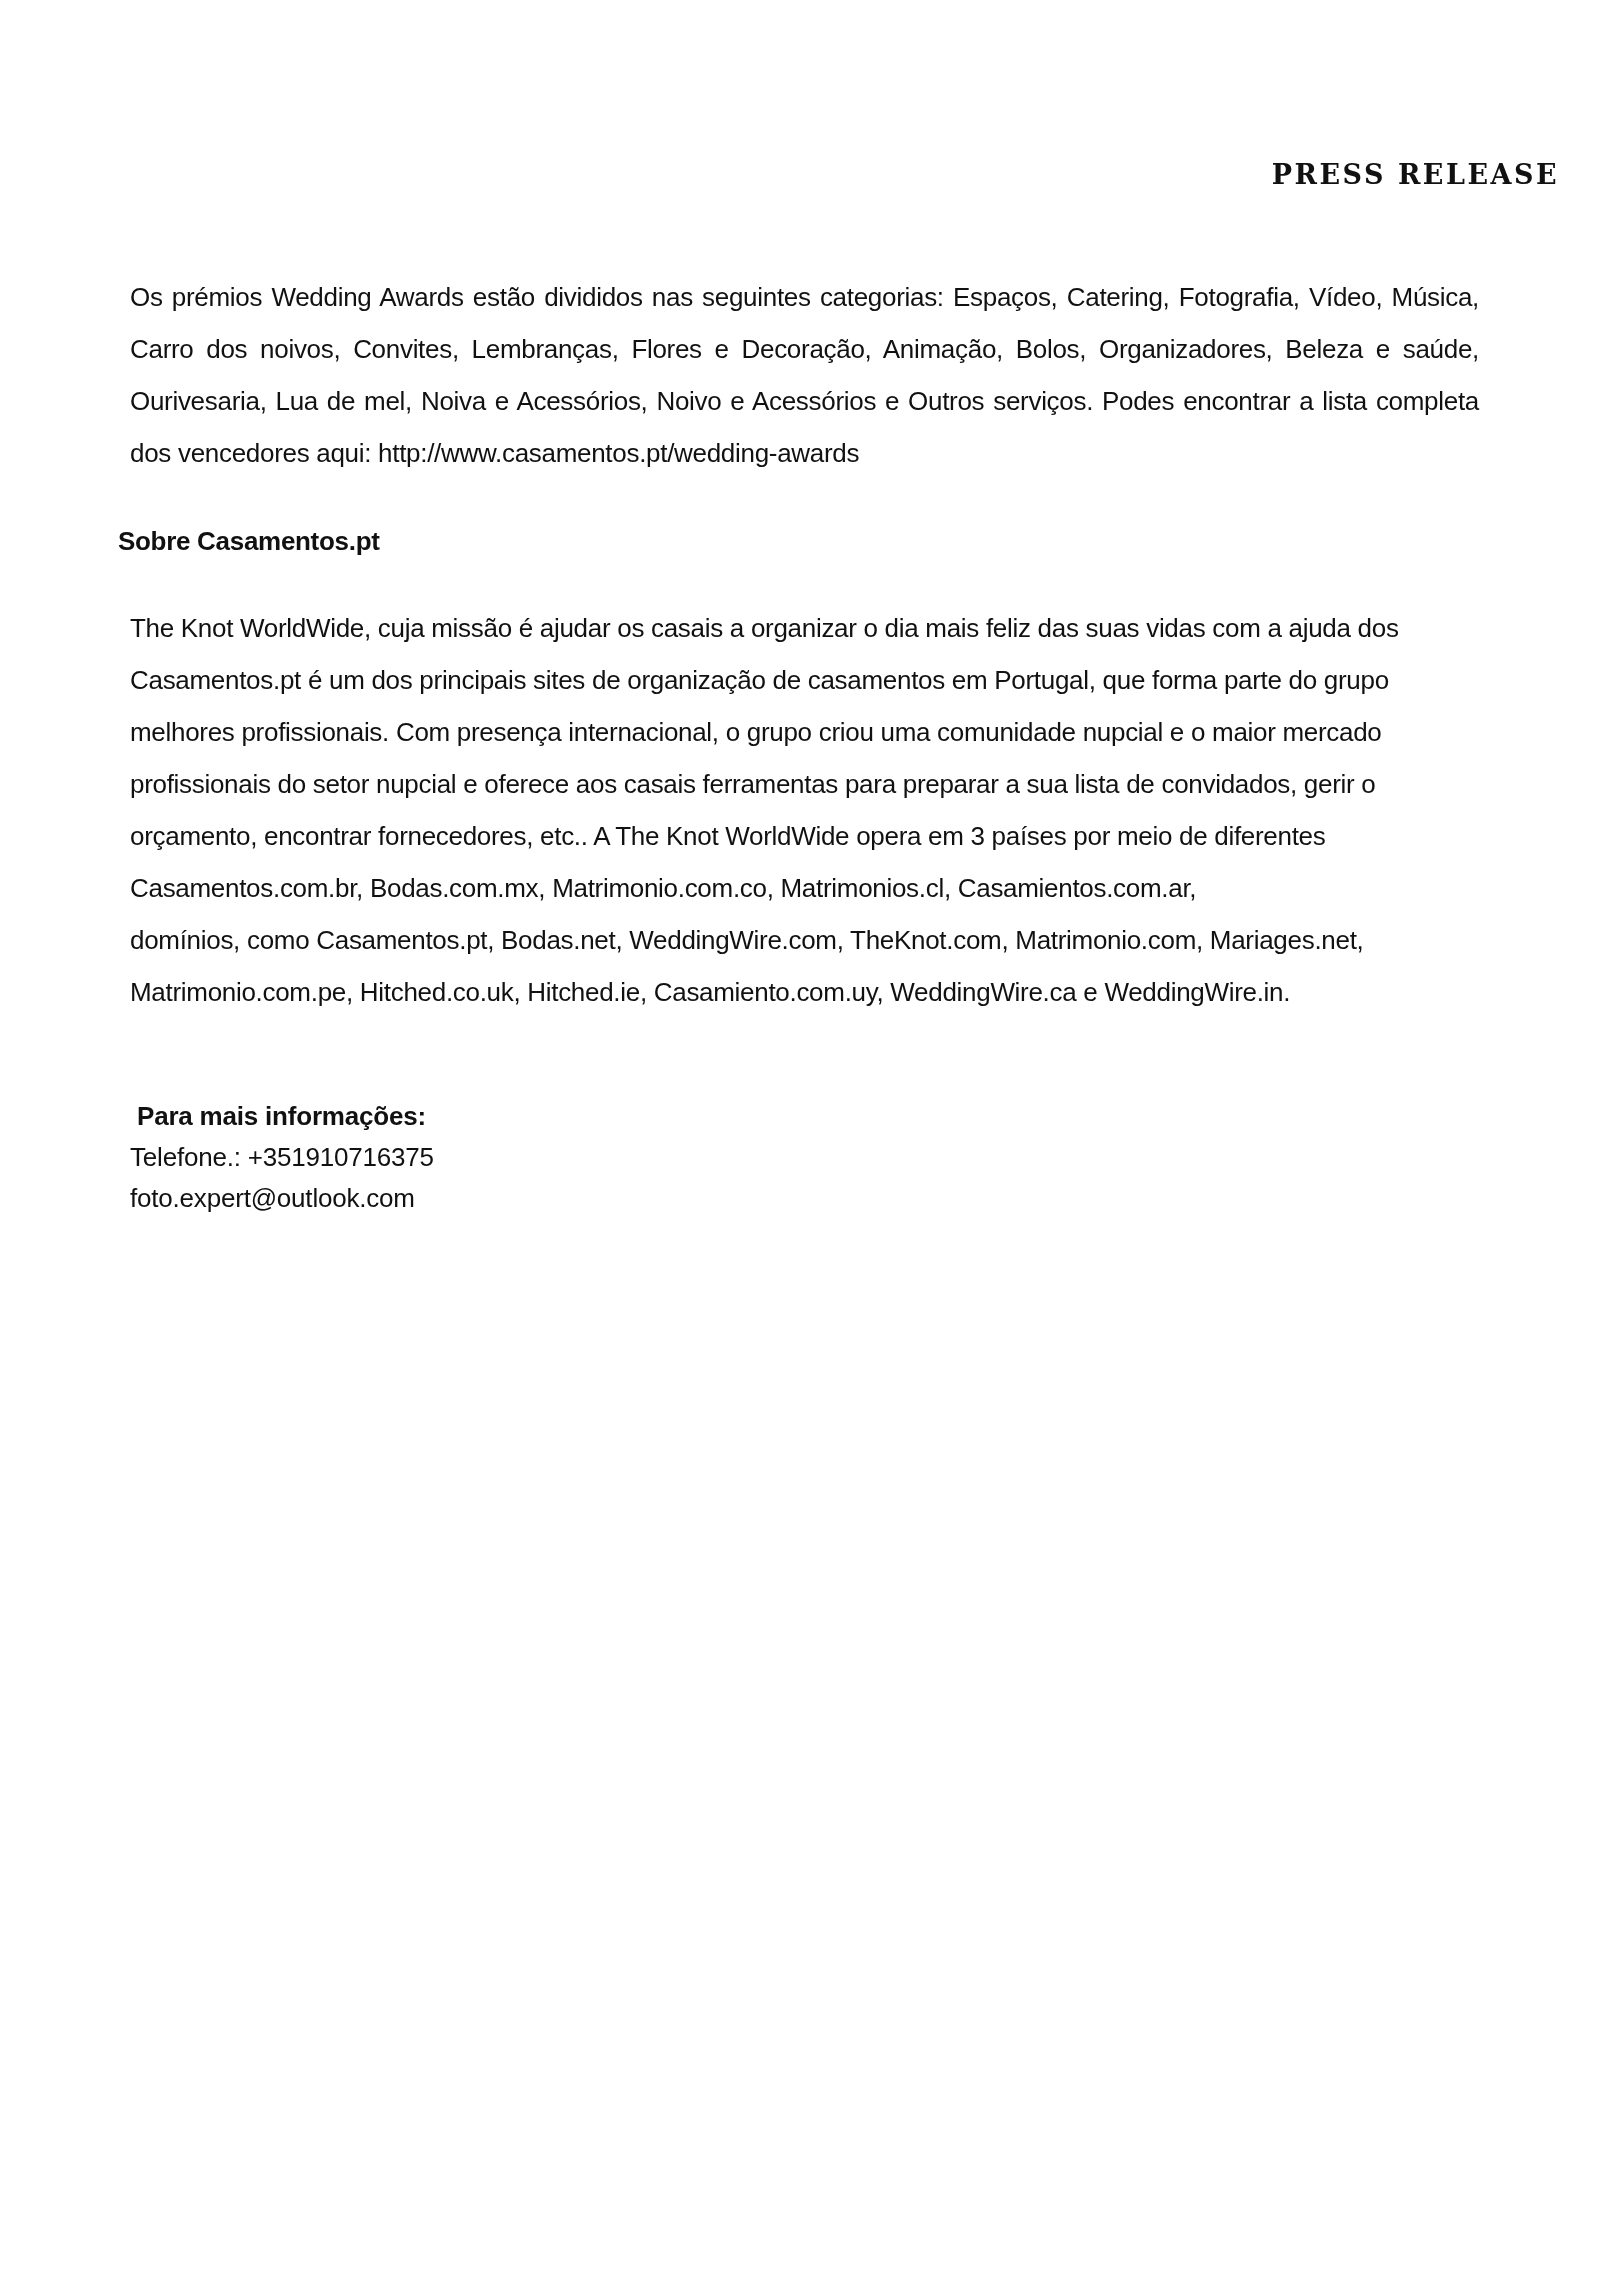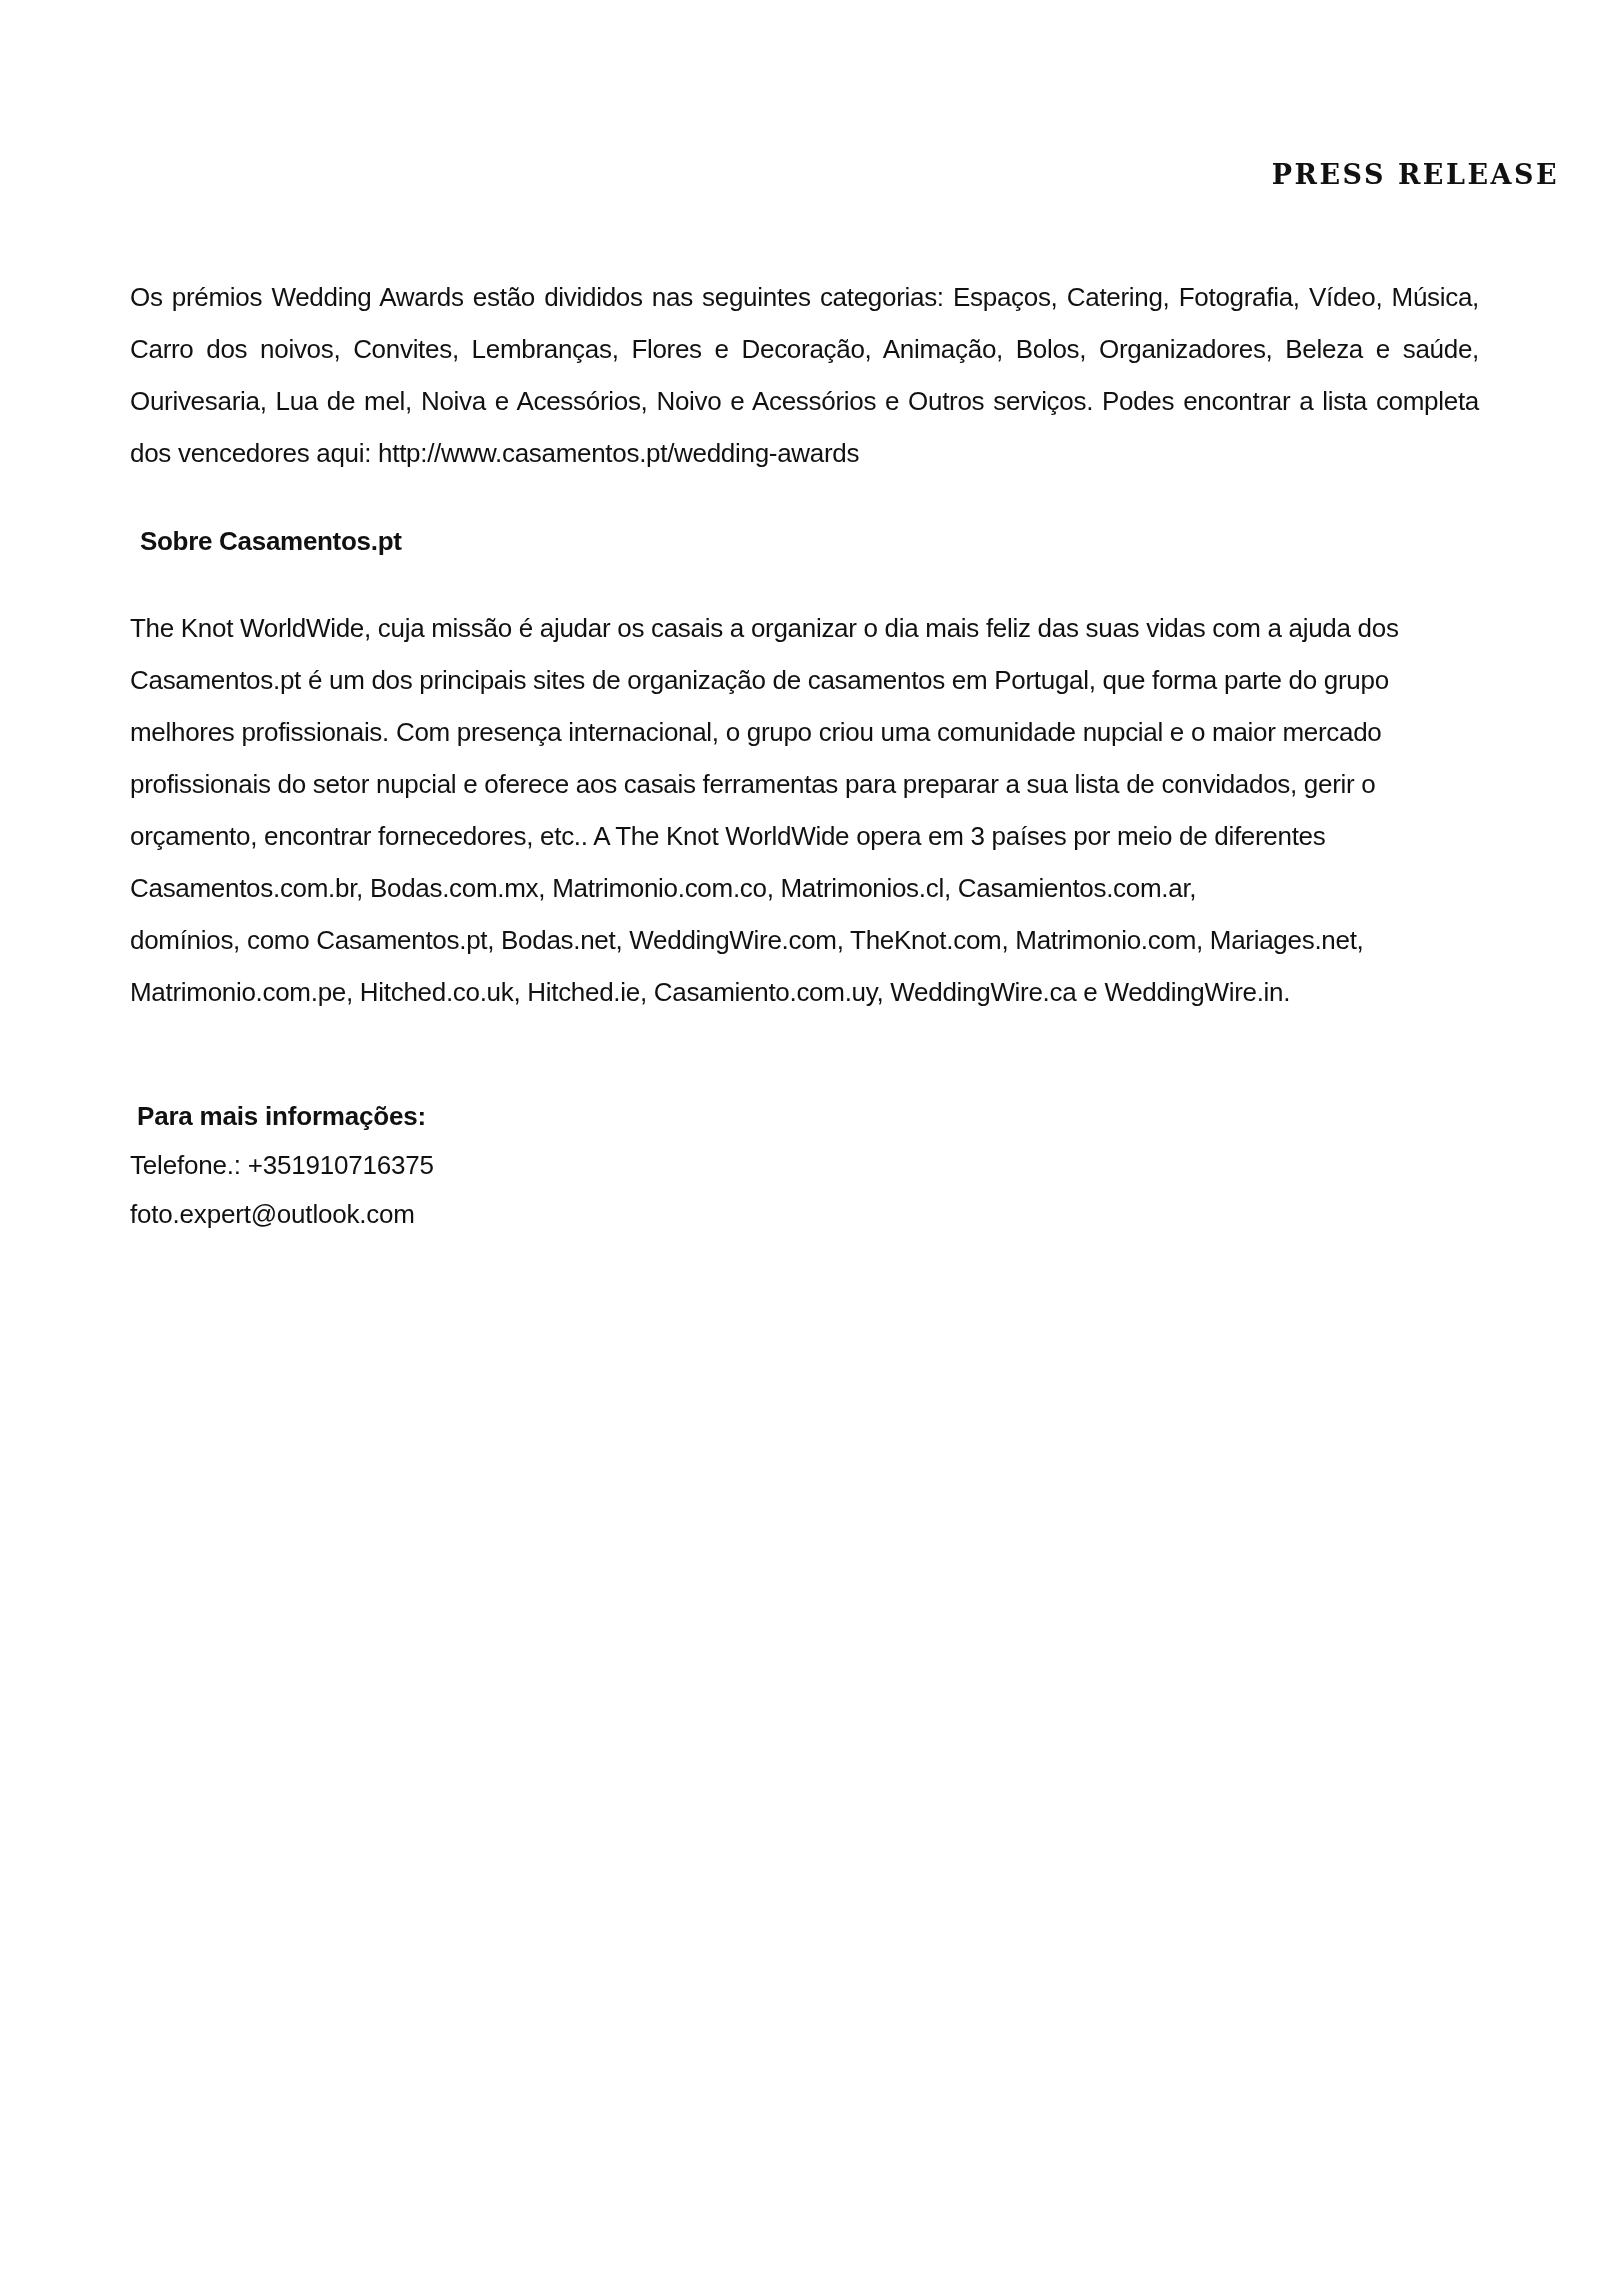--- a/index.html
+++ b/index.html
@@ -35,21 +35,21 @@
       line-height: 52px;
       letter-spacing: -0.3px;
     }
     .p-justify {
       top: 271px;
       text-align: justify;
       text-align-last: left;
     }
     .section-title {
       position: absolute;
-      left: 140px;
+      left: 118px;
       top: 521px;
       font-size: 26px;
       font-weight: bold;
       line-height: 41px;
       letter-spacing: -0.3px;
     }
     .p-about {
       top: 602px;
       text-align: left;
     }
@@ -61,21 +61,20 @@
       line-height: 41px;
       letter-spacing: -0.2px;
     }
     .contact .contact-title {
       font-weight: bold;
       display: block;
       margin-left: 7px;
     }
     .contact .line {
       display: block;
-      margin-top: 8px;
     }
   </style>
 </head>
 <body>
 
 <div class="header-label">PRESS RELEASE</div>
 
 <p class="content p-justify" style="margin:0;">Os prémios Wedding Awards estão divididos nas seguintes categorias: Espaços, Catering, Fotografia, Vídeo, Música, Carro dos noivos, Convites, Lembranças, Flores e Decoração, Animação, Bolos, Organizadores, Beleza e saúde, Ourivesaria, Lua de mel, Noiva e Acessórios, Noivo e Acessórios e Outros serviços. Podes encontrar a lista completa dos vencedores aqui: http://www.casamentos.pt/wedding-awards</p>
 
 <div class="section-title">Sobre Casamentos.pt</div>

